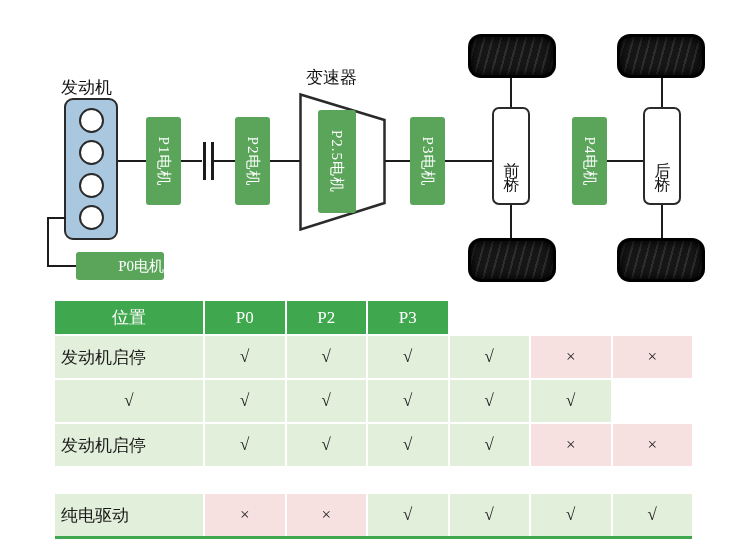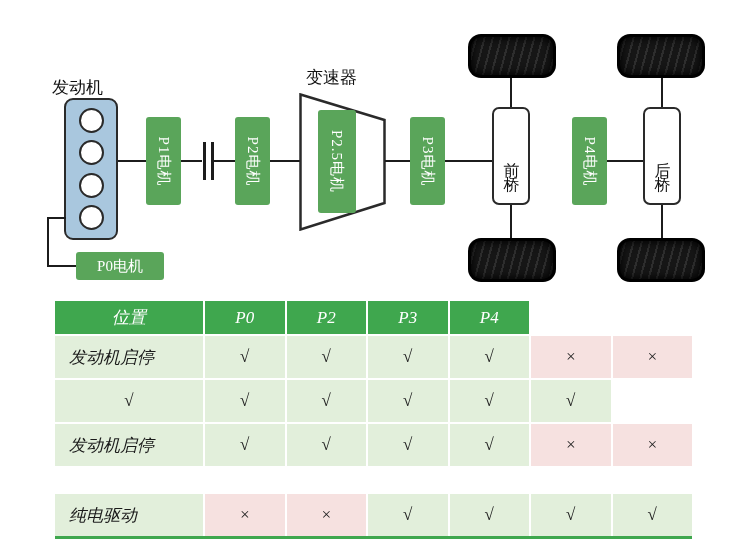--- a/index.html
+++ b/index.html
@@ -101,62 +101,61 @@
     position: absolute;
     left: 55px; top: 301px;
     width: 637px;
     border-bottom: 3px solid var(--hgreen, #3fa74e);
   }
   .trow {
     display: grid;
     grid-template-columns: 148px repeat(6, 1fr);
     gap: 2px;
     margin-bottom: 2px;
-    font-style: italic;
   }
   .trow:last-child { margin-bottom: 0; margin-top: 28px; }
   .cell {
     display: flex; align-items: center; justify-content: center;
     font-size: 17px;
   }
   .head-cell {
     background: var(--hgreen, #3fa74e);
     color: #ffffff;
     height: 33px;
   }
   .label-cell {
     background: var(--cellgreen, #e2efdb);
     justify-content: flex-start;
-    padding-left: 14px;
+    padding-left: 6px;
     height: 42px;
     color: #1a1a1a;
   }
   .mark-cell { height: 42px; color: #222; }
   .mark-cell.ok { background: var(--cellgreen, #e2efdb); }
   .mark-cell.no { background: var(--cellpink, #f6e1e0); }
 </style>
 </head>
 <body>
 
 <div class="stage">
 
-  <div class="dlabel" style="left:52px; top:76px;">发动机</div>
+  <div class="dlabel" style="left:61px; top:76px;">发动机</div>
 
   <div class="engine">
     <div class="cyl"></div>
     <div class="cyl"></div>
     <div class="cyl"></div>
     <div class="cyl"></div>
   </div>
 
   <div class="line" style="left:47px; top:217px; width:19px; height:2px;"></div>
   <div class="line" style="left:47px; top:217px; width:2px; height:50px;"></div>
   <div class="line" style="left:47px; top:265px; width:30px; height:2px;"></div>
 
-  <div class="motor" style="left:76px; top:252px; width:88px; height:28px;">
+  <div class="motor" style="left:76px; top:252px; width:88px; height:28px;justify-content:flex-end;">
     <span class="htext">P0电机</span>
   </div>
 
   <div class="line" style="left:118px; top:160px; width:28px; height:2px;"></div>
 
   <div class="motor" style="left:146px; top:117px; width:35px; height:88px;">
     <span class="vtext">P1电机</span>
   </div>
 
   <div class="line" style="left:181px; top:160px; width:21px; height:2px;"></div>
@@ -210,21 +209,20 @@
   </div>
   <div class="line" style="left:661px; top:205px; width:2px; height:33px;"></div>
   <div class="tire" style="left:617px; top:238px;"></div>
 
   <div class="captable">
     <div class="trow">
         <div class="cell head-cell">位置</div>
         <div class="cell head-cell">P0</div>
         <div class="cell head-cell">P2</div>
         <div class="cell head-cell">P3</div>
-        <div class="cell head-cell">P4</div>
       </div>
     <div>
         <div class="trow">
           <div class="cell label-cell">发动机启停</div>
           <div class="cell mark-cell ok">√</div>
           <div class="cell mark-cell ok">√</div>
           <div class="cell mark-cell ok">√</div>
           <div class="cell mark-cell ok">√</div>
           <div class="cell mark-cell no">×</div>
           <div class="cell mark-cell no">×</div>

